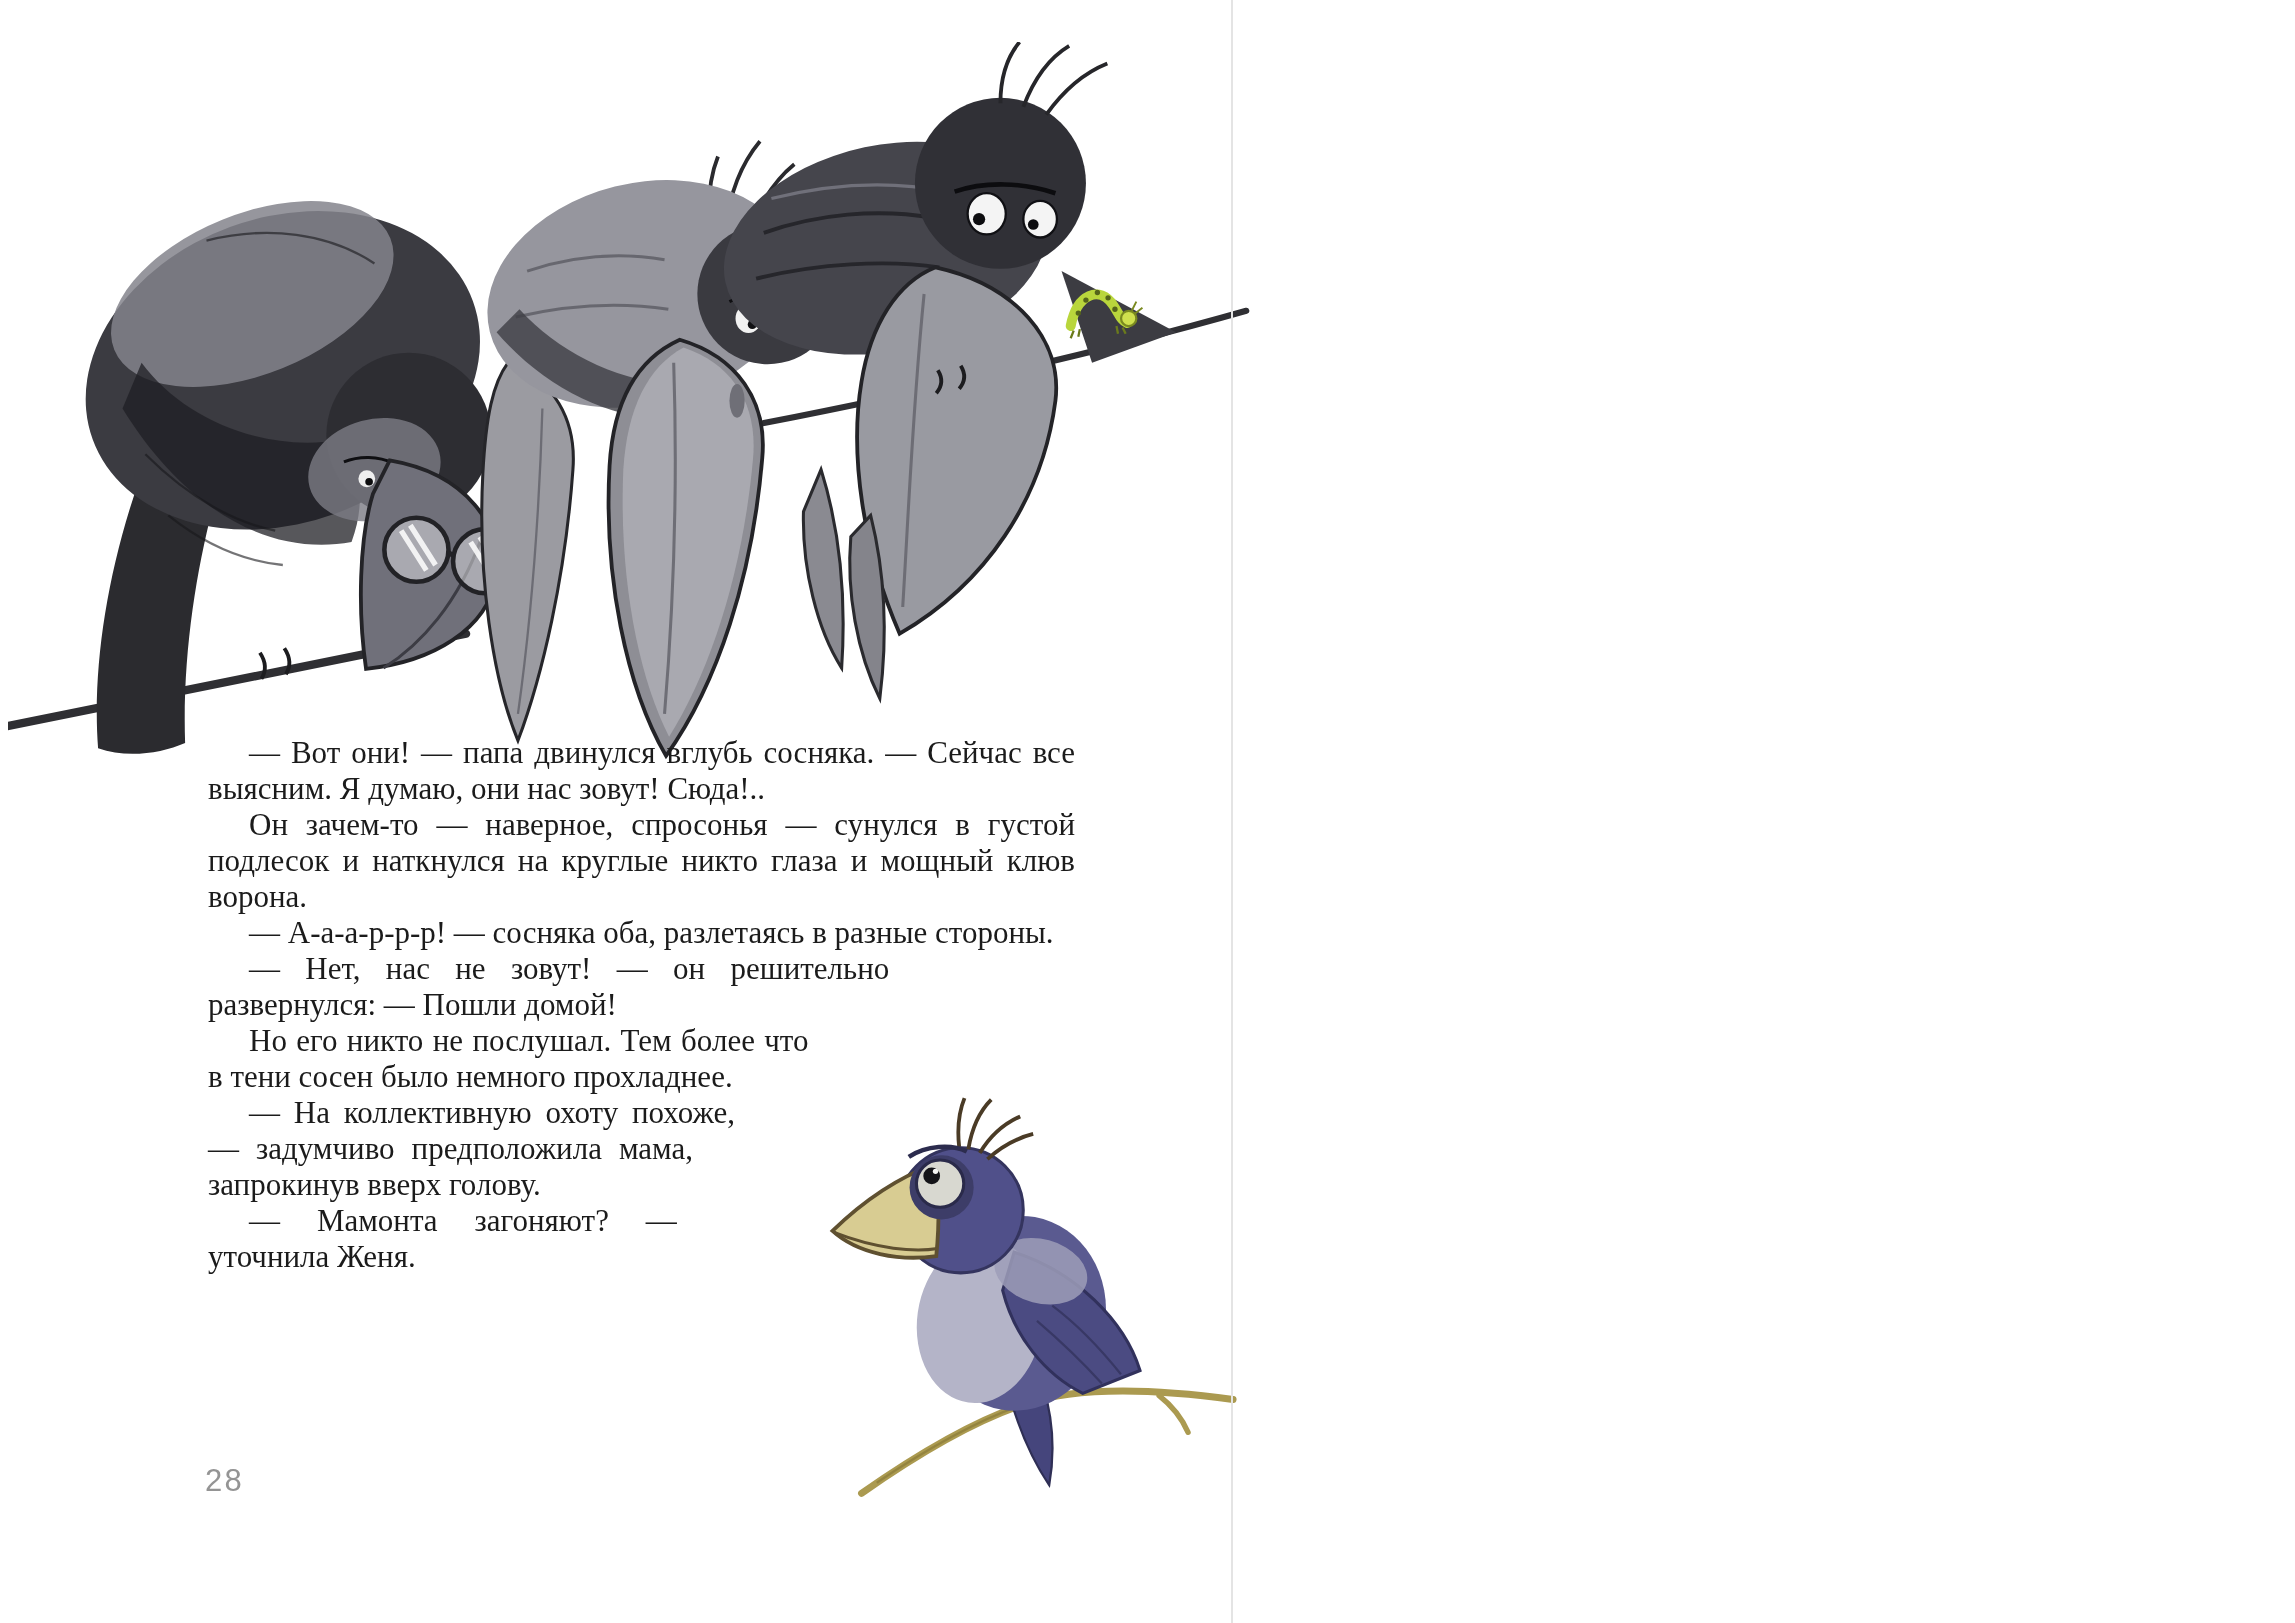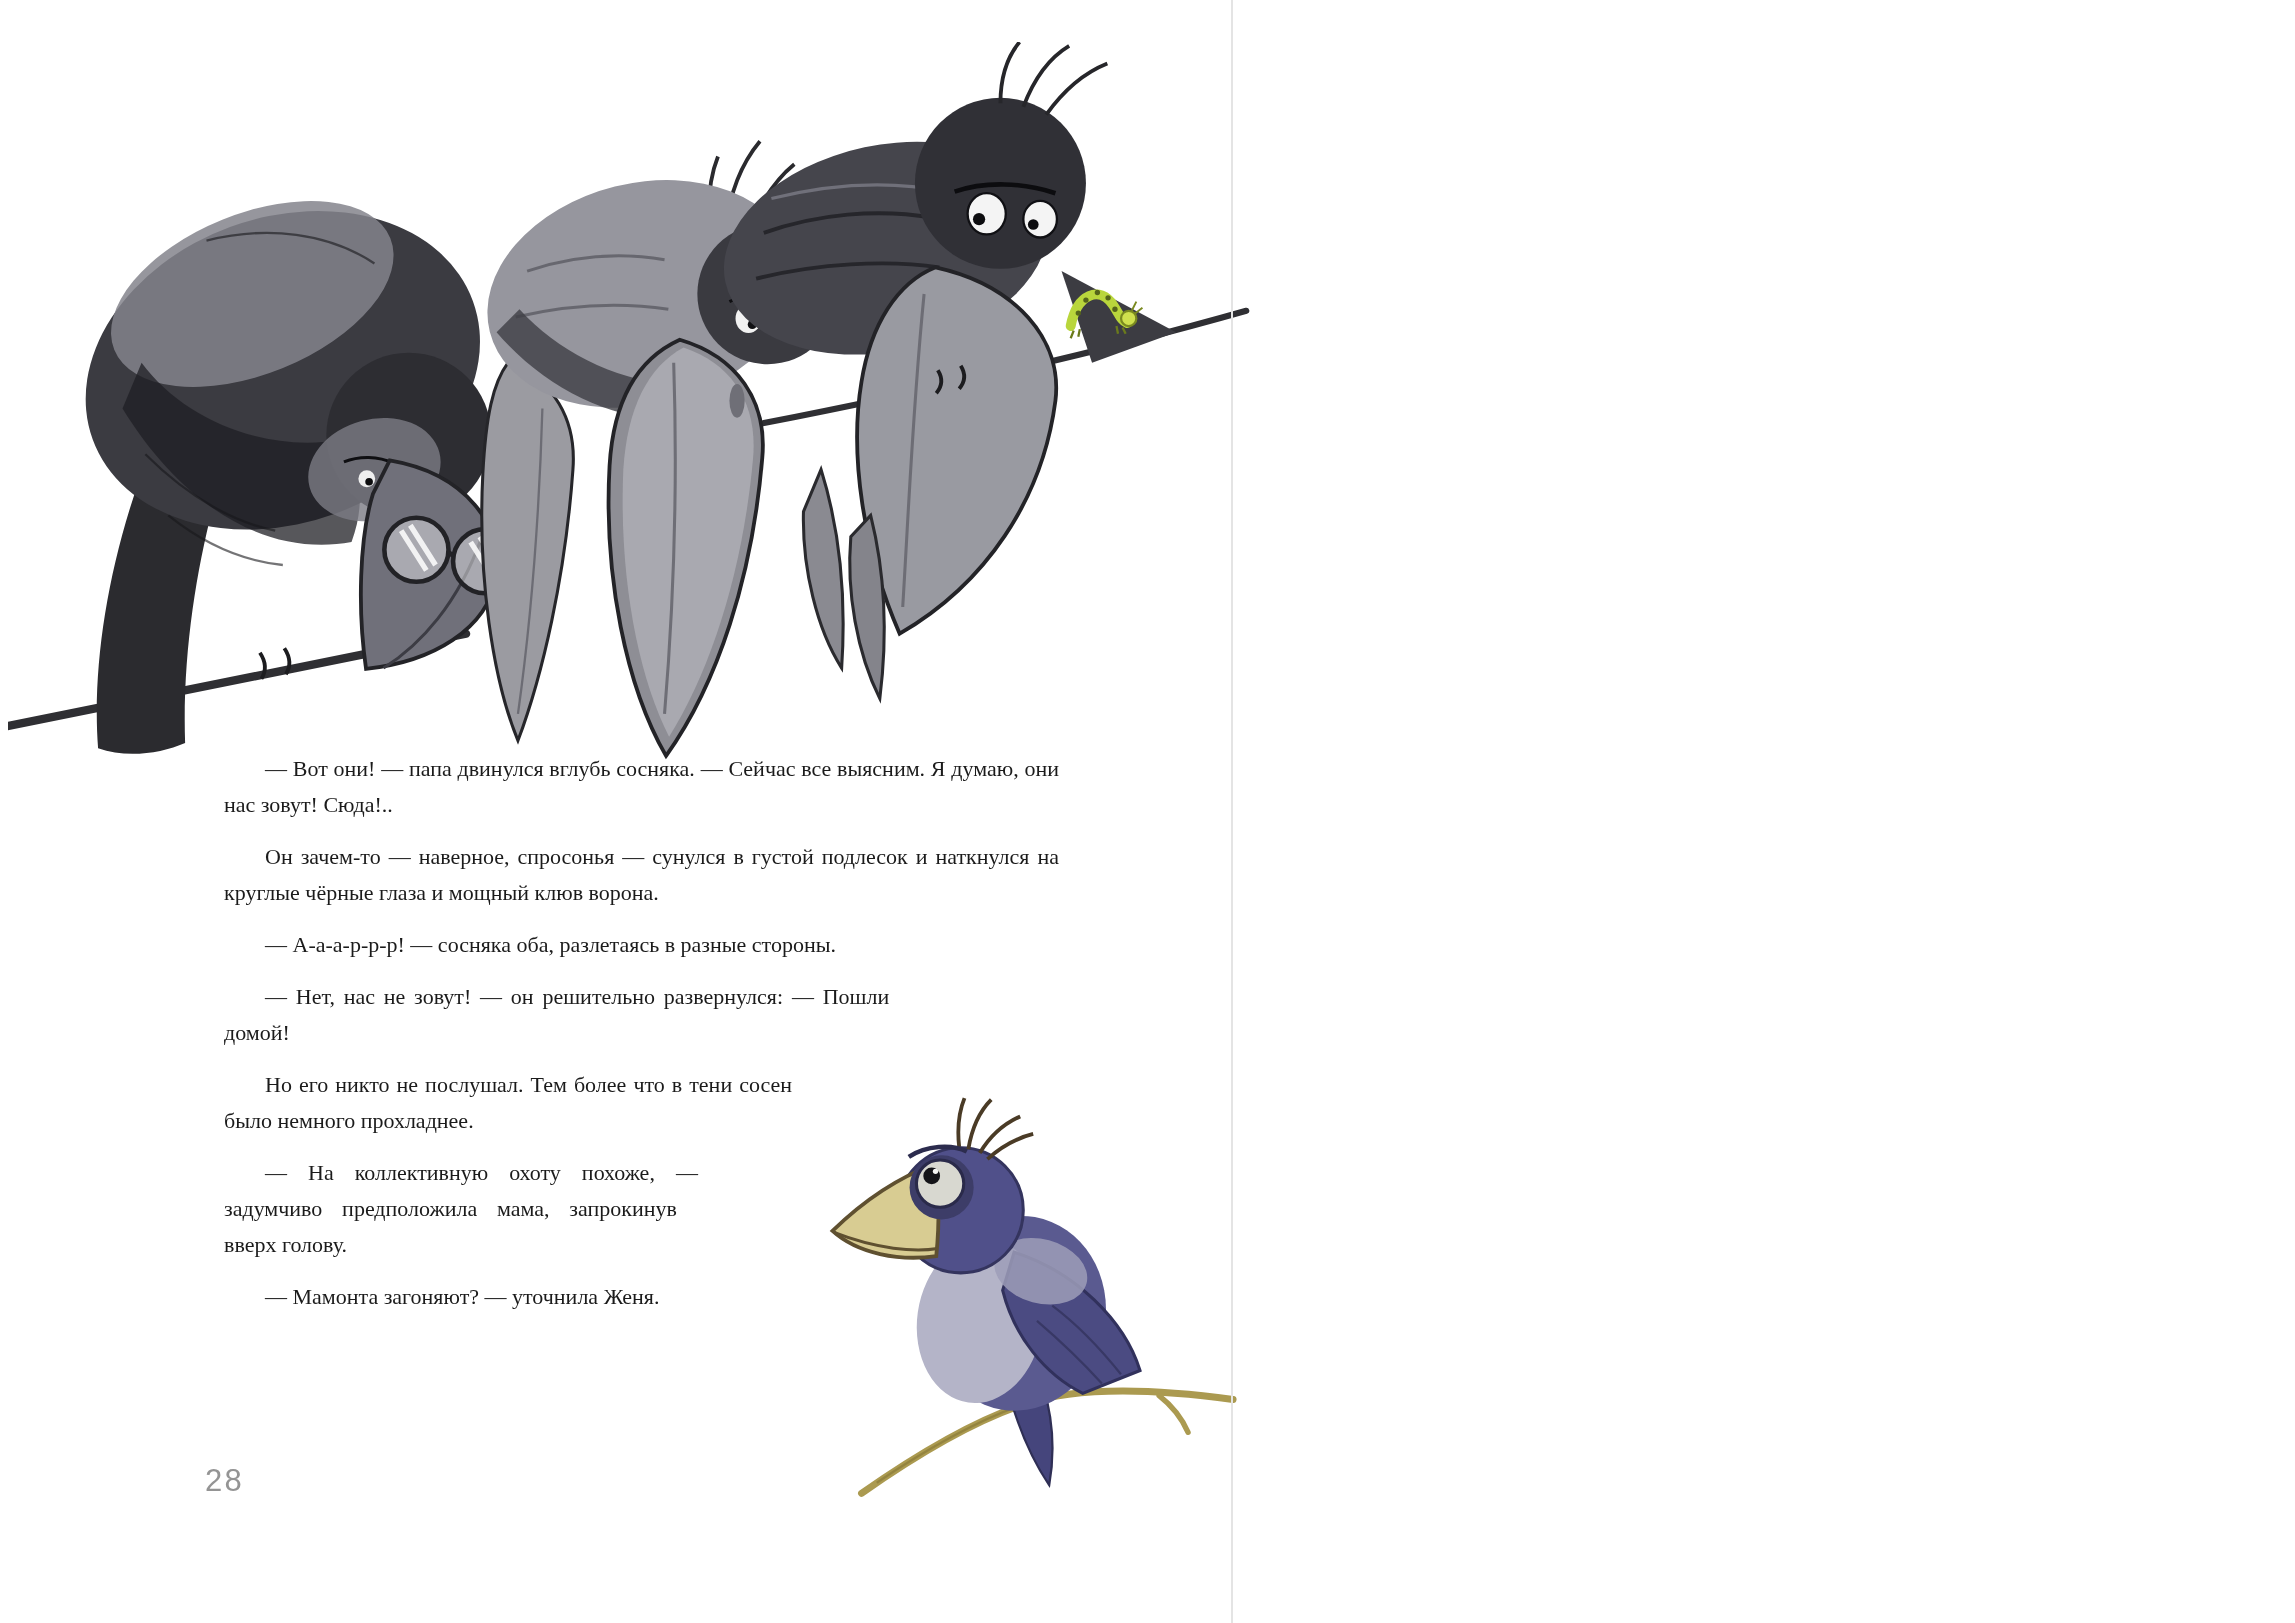--- a/index.html
+++ b/index.html
@@ -3,22 +3,22 @@
 <meta charset="utf-8">
 <style>
   html,body{margin:0;padding:0;background:#ffffff;}
   #spread{position:relative;width:2295px;height:1623px;background:#ffffff;overflow:hidden;
           font-family:"Liberation Serif",serif;color:#1b1b1b;}
   .gutter{position:absolute;left:1231px;top:0;width:1.5px;height:1623px;background:#e4e4e4;}
   .page{position:absolute;top:0;height:1623px;}
   .page.left{left:0;width:1231px;}
   .page.right{left:1233px;width:1063px;}
 
-  .text-col p{margin:16px;text-indent:41px;text-align:justify;
-              font-size:22px;line-height:36px;}
+  .text-col p{margin:0;text-indent:41px;text-align:justify;
+              font-size:31px;line-height:36px;}
   .left-col{position:absolute;left:208px;top:735px;width:867px;}
 
   .bird-float{float:right;width:389px;height:365px;margin-left:9.2px;
      shape-outside:polygon(56.3% 0%,100% 0%,100% 100%,19.6% 100%,13.7% 90%,0% 79.5%,0% 62.8%,11.8% 52.3%,29.4% 33.5%,37.3% 25.1%,54.9% 8.4%);}
 
   .pn{position:absolute;font-family:"Liberation Sans",sans-serif;font-size:31px;
       color:#949494;letter-spacing:2.3px;}
   .pn-left{left:205px;top:1463px;}
 
   .crow-illo{position:absolute;left:7.6px;top:42px;width:1252px;height:733px;}
@@ -105,21 +105,21 @@
         <path d="M 1396 378 l -4 10 M 1404 376 l -2 10 M 1452 372 l 2 10 M 1460 374 l 4 8" stroke="#6a7a1c" stroke-width="3"></path>
         <path d="M 1472 352 l 6 -12 M 1476 356 l 10 -8" stroke="#7a8a20" stroke-width="2.5" fill="none"></path>
       </g>
     </svg>
   </div>
 
   <div class="page left">
     <div class="text-col left-col">
       <div>
           <p>— Вот они! — папа двинулся вглубь сосняка. — Сейчас все выясним. Я думаю, они нас зовут! Сюда!..</p>
-          <p>Он зачем-то — наверное, спросонья — сунулся в густой подлесок и наткнулся на круглые чёрные глаза и мощный клюв ворона.</p>
+          <p>Он зачем-то — наверное, спросонья — сунулся в густой подлесок и наткнулся на круглые никто глаза и мощный клюв ворона.</p>
           <p>— А-а-а-р-р-р! — сосняка оба, разлетаясь в разные стороны.</p>
         </div>
       <div class="bird-float"></div>
       <div>
           <p>— Нет, нас не зовут! — он решительно развернулся: — Пошли домой!</p>
           <p>Но его никто не послушал. Тем более что в тени сосен было немного прохладнее.</p>
           <p>— На коллективную охоту похоже, — задумчиво предположила мама, запрокинув вверх голову.</p>
           <p>— Мамонта загоняют? — уточнила Женя.</p>
         </div>
     </div>

